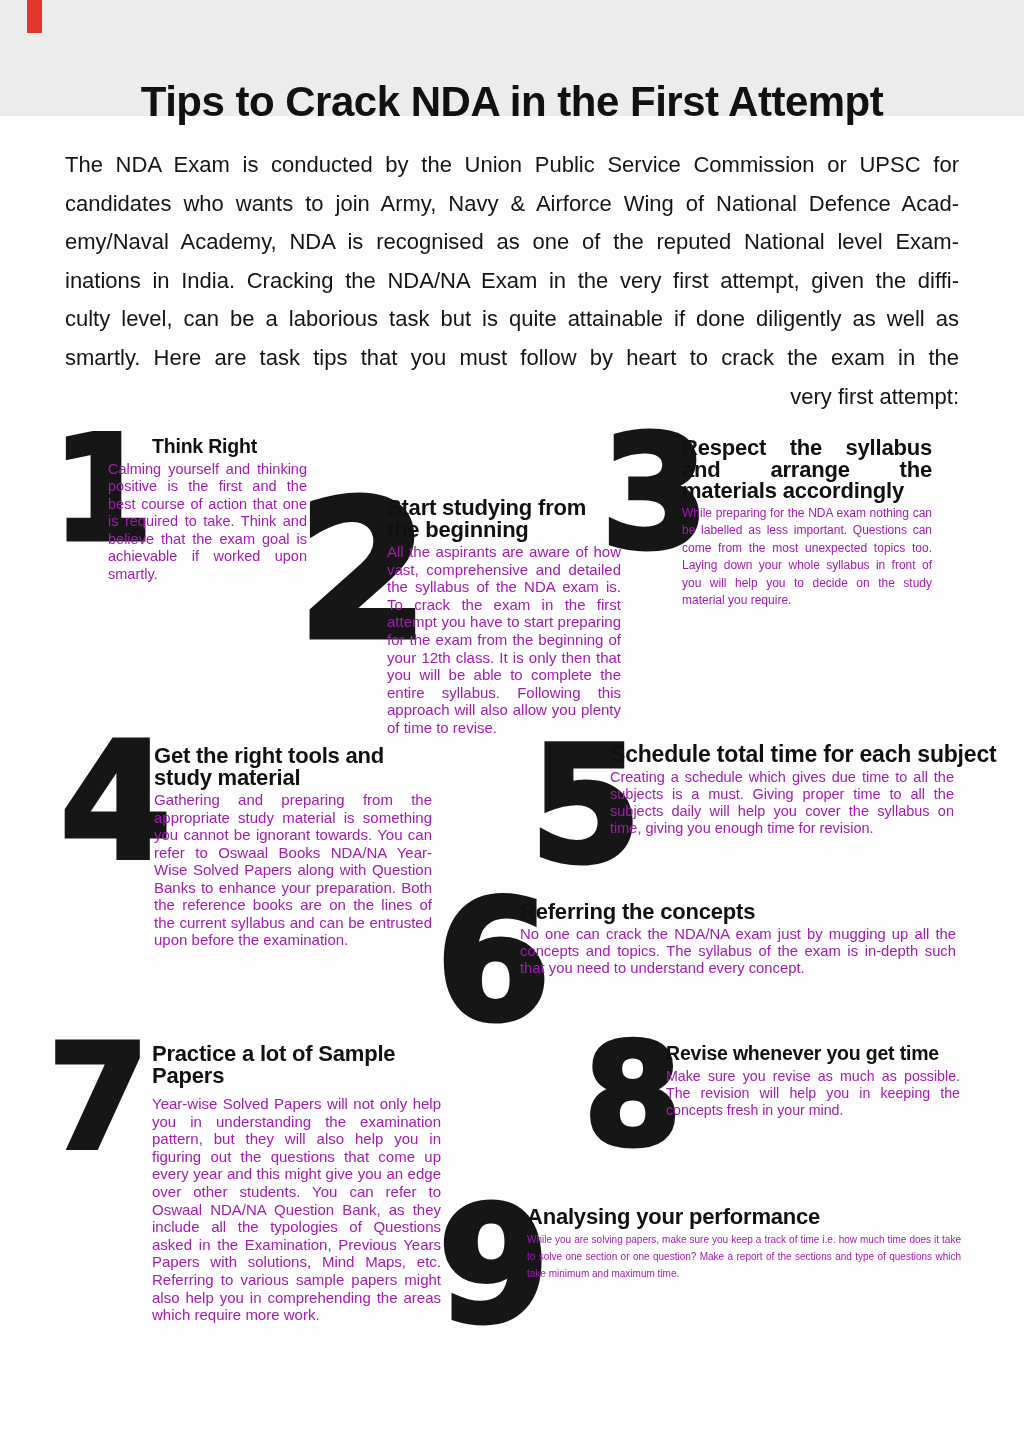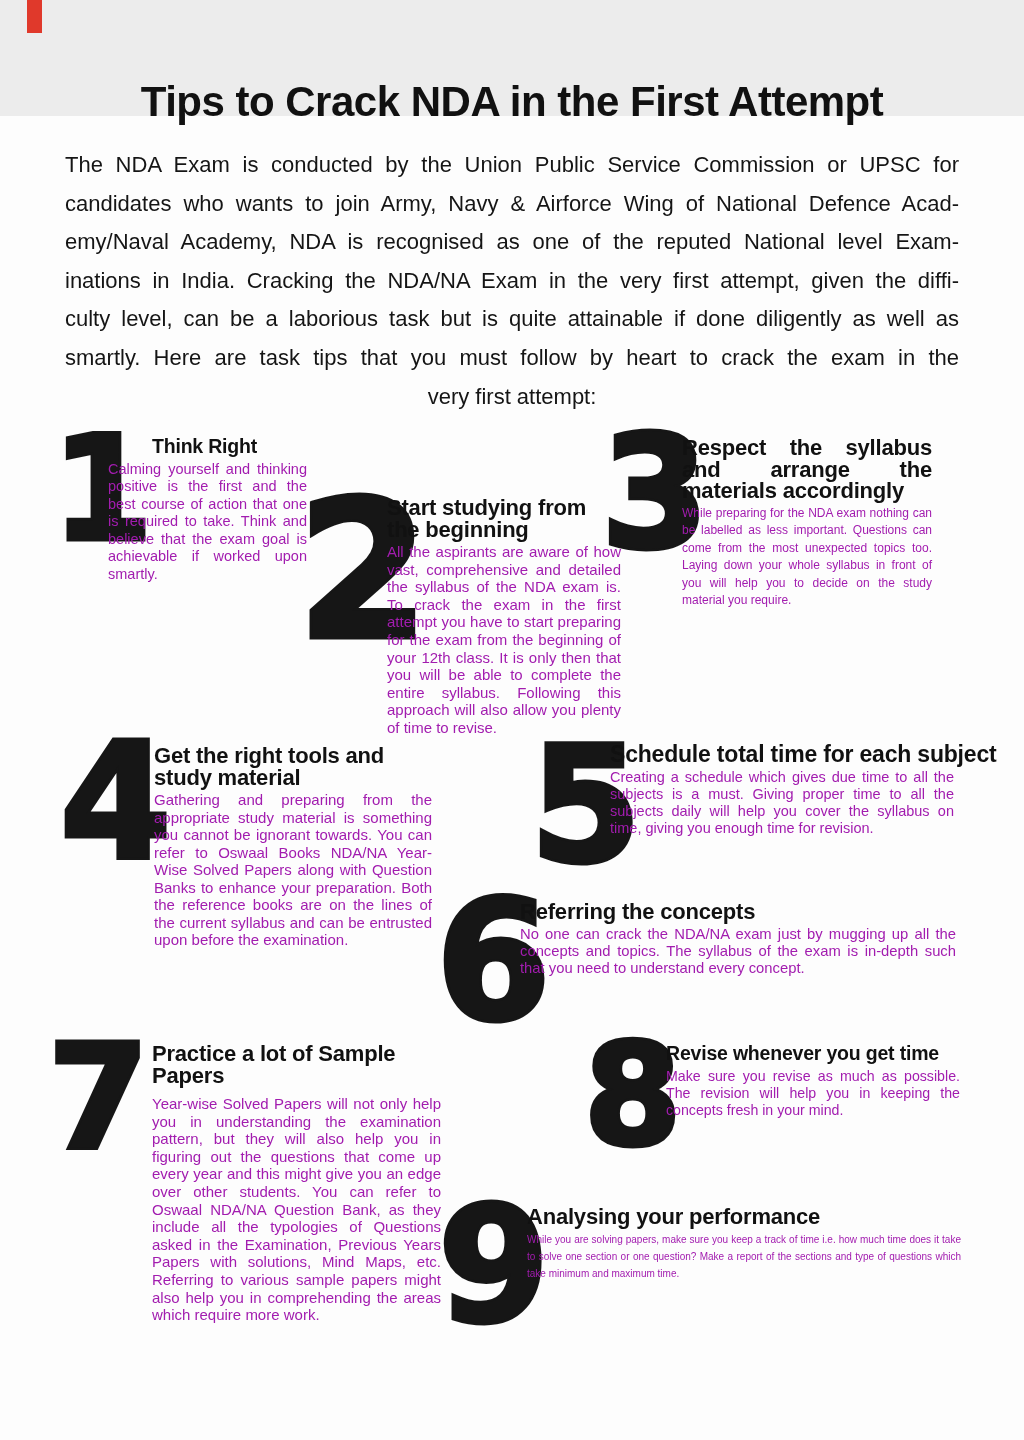--- a/index.html
+++ b/index.html
@@ -12,21 +12,21 @@
   
   #header-band{position:absolute;left:0;top:0;width:1024px;height:116px;background:#ececec;}
   #red-tab{position:absolute;left:27px;top:0;width:15px;height:33px;background:#e0392b;}
   #page-title{
     position:absolute;left:0;top:50px;width:1024px;text-align:center;
     font-size:42px;font-weight:bold;letter-spacing:-0.5px;color:#111;
   }
   
   #intro{position:absolute;left:65px;top:146px;width:894px;font-size:22px;line-height:38.6px;color:#151515;}
   .jline{text-align:justify;text-align-last:justify;}
-  .lline{text-align:center;}
+  .lline{text-align:right;}
   
   .tip-num{
     position:absolute;line-height:1;font-weight:bold;color:#161616;
     font-family:"DejaVu Sans",sans-serif;
     -webkit-text-stroke:5px #161616;paint-order:stroke fill;
   }
   .tip-text-block{position:absolute;}
   .tip-title{
     margin:0 0 3px 0;font-weight:bold;color:#111;
     font-size:22px;line-height:21.5px;letter-spacing:-0.2px;

